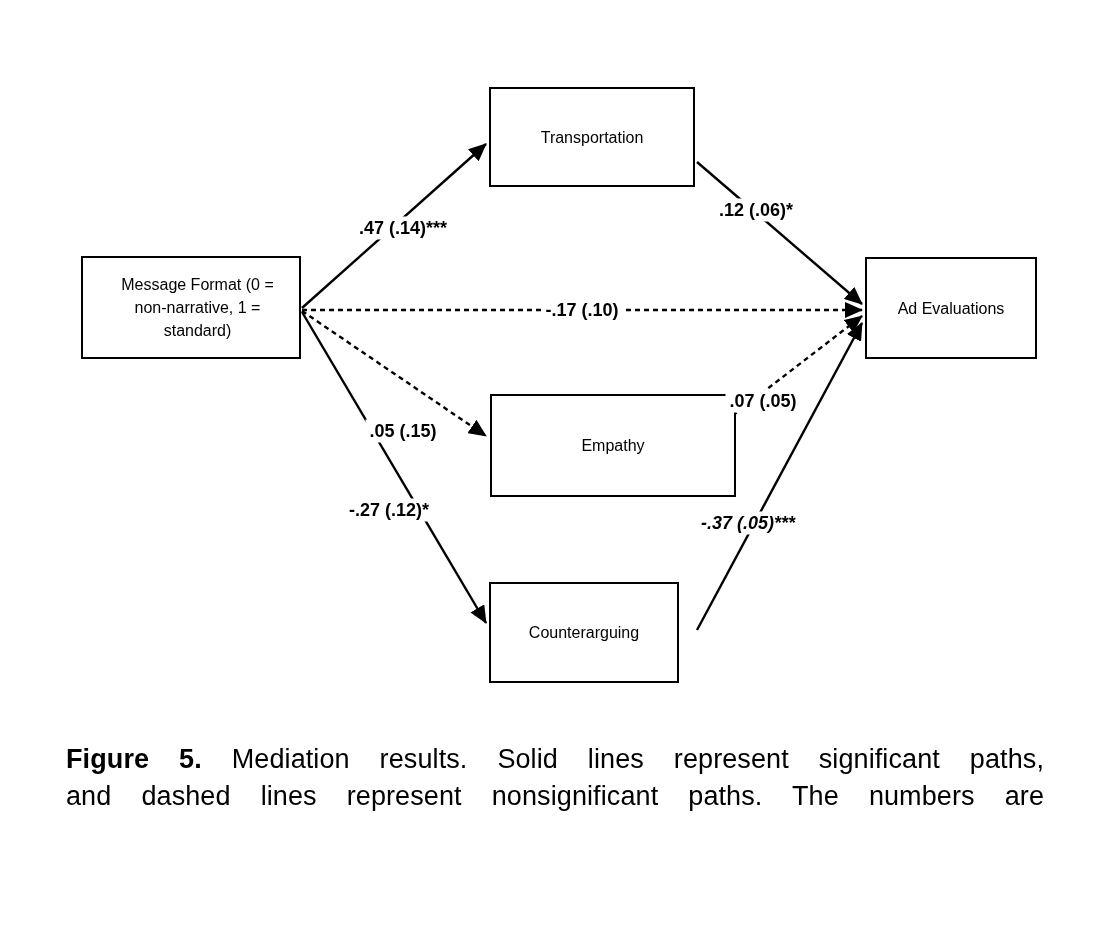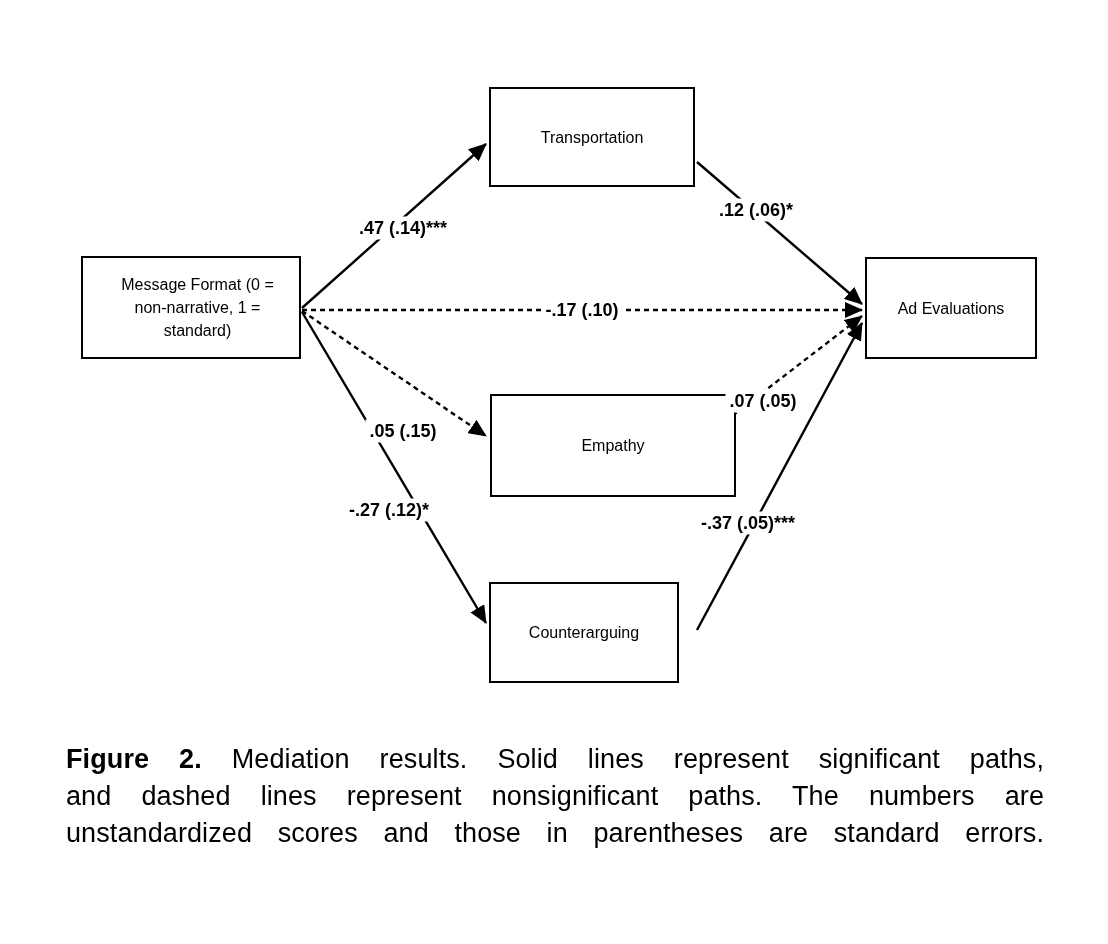--- a/index.html
+++ b/index.html
@@ -99,23 +99,22 @@
   <div class="node" style="left:865px; top:257px; width:172px; height:102px;">
     <span>Ad Evaluations</span>
   </div>
 
   <div class="coef" style="left:403px; top:228px;">.47 (.14)***</div>
   <div class="coef" style="left:756px; top:210px;">.12 (.06)*</div>
   <div class="coef" style="left:582px; top:310px;text-align:right;">-.17 (.10)</div>
   <div class="coef" style="left:403px; top:403px;margin-top:28px;">.05 (.15)</div>
   <div class="coef" style="left:763px; top:401px;">.07 (.05)</div>
   <div class="coef" style="left:389px; top:510px;">-.27 (.12)*</div>
-  <div class="coef" style="left:748px; top:523px;">-.37 (.05)***</div>
+  <div class="coef" style="left:748px; top:523px;font-style:italic;">-.37 (.05)***</div>
 
   <div id="caption">
     <div class="cap-line cap-just">
-      <span class="cap-bold">Figure 2.</span><span> Mediation results. Solid lines represent significant paths,</span>
+      <span class="cap-bold">Figure 5.</span><span> Mediation results. Solid lines represent significant paths,</span>
     </div>
     <div class="cap-line cap-just">and dashed lines represent nonsignificant paths. The numbers are</div>
-    <div class="cap-line cap-just">unstandardized scores and those in parentheses are standard errors.</div>
   </div>
 
 </div>
 
 </body></html>

